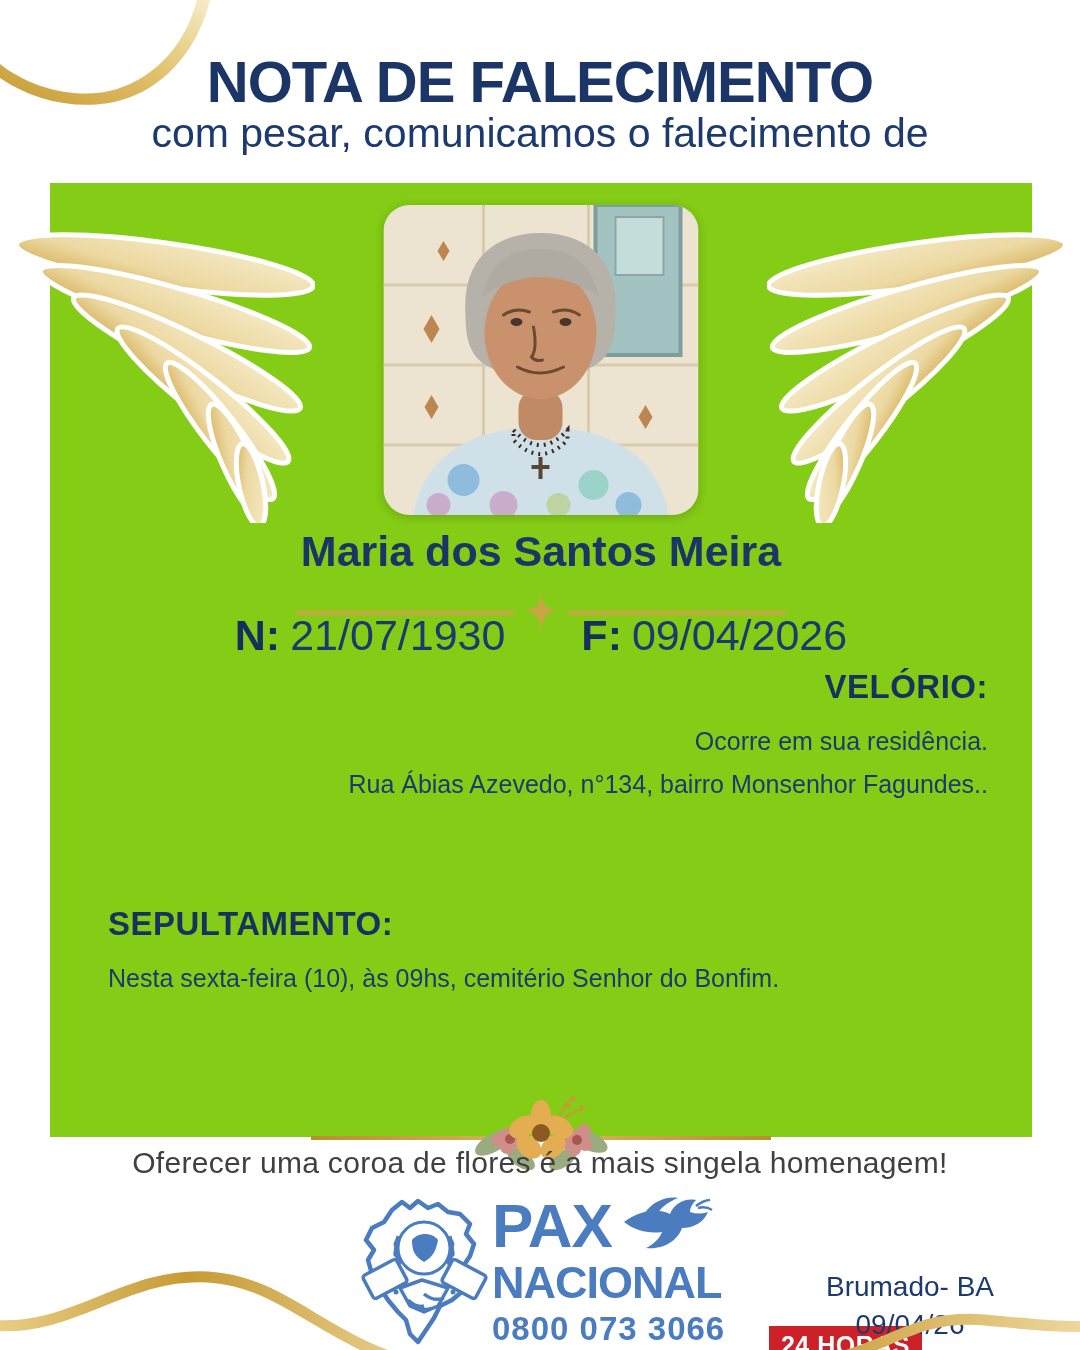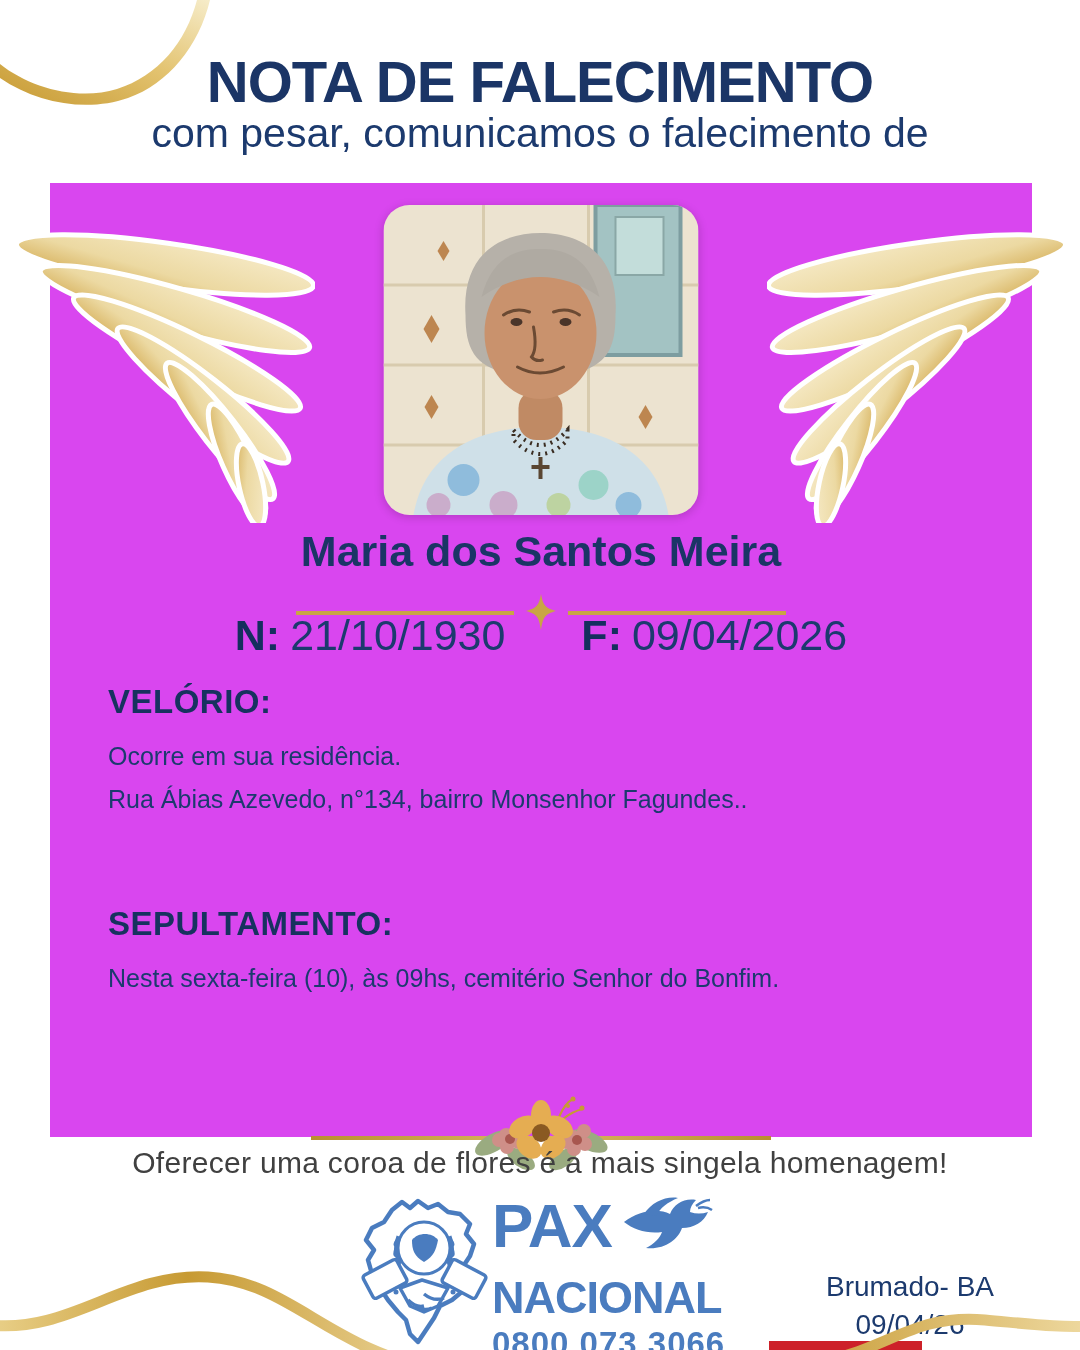--- a/index.html
+++ b/index.html
@@ -18,21 +18,21 @@
     color:#1b3566;
   }
   .subtitle{
     top:110px;left:0;width:100%;text-align:center;
     font-size:41px;font-weight:400;color:#1c3a6e;
   }
 
   
   .card{
     left:50px;top:183px;width:982px;height:954px;
-    background:#d946ef;
+    background:#84cc16;
   }
 
   
   .wing{top:30px;}
   .wing-left{left:-35px;transform:scaleX(-1);}
   .wing-right{right:-35px;}
   .photo{
     left:50%;top:22px;transform:translateX(-50%);
     width:315px;height:310px;border-radius:26px;overflow:hidden;
     box-shadow:0 2px 10px rgba(0,0,0,.18);
@@ -52,21 +52,21 @@
 
   .dates{
     top:428px;left:0;width:100%;text-align:center;
     font-size:43px;color:#1c3a6e;
   }
   .dates .date-item{margin:0 32px;white-space:nowrap;}
   .dates .lbl{font-weight:800;color:#152f5e;}
   .dates .val{font-weight:400;margin-left:10px;}
 
   .section{left:58px;width:880px;color:#1c3a6e;}
-  .section-velorio{top:500px;}
+  .section-velorio{top:485px;text-align:right;}
   .section-sepultamento{top:722px;}
   .section h3{
     margin:0 0 14px 0;font-size:33px;font-weight:800;color:#17325f;
     letter-spacing:.5px;
   }
   .section .body-line{font-size:25px;line-height:43px;font-weight:400;}
 
   
   .flower-divider{
     left:50%;bottom:-3px;transform:translateX(-50%);
@@ -83,21 +83,21 @@
   
   .logo-map{left:352px;top:1196px;}
   .brand{left:492px;top:1198px;color:#4a7cbf;}
   .brand-row{display:flex;align-items:flex-start;}
   .brand-pax{
     font-size:62px;font-weight:700;letter-spacing:-1px;line-height:56px;
   }
   .brand-dove{margin-left:2px;margin-top:-6px;}
   .brand-nacional{
     font-size:45px;font-weight:800;letter-spacing:-1px;line-height:46px;
-    margin-top:17px;
+    margin-top:2px;
   }
   .phones{margin-top:6px;position:relative;width:330px;}
   .phone-line1{font-size:33px;font-weight:600;letter-spacing:1px;line-height:34px;}
   .phone-line2{font-size:33px;font-weight:600;letter-spacing:1px;line-height:34px;}
   .badge-24h{
     position:absolute;right:-100px;top:14px;
     background:#cd2129;color:#ffffff;font-size:25px;font-weight:700;
     padding:5px 12px;letter-spacing:.5px;
   }
   .location{
@@ -218,21 +218,21 @@
   <div class="abs divider">
     <div class="bar"></div>
     <svg class="sparkle" width="34" height="40" viewBox="0 0 34 40">
       <path d="M17,1 C19,12 21,15 32,18 C21,21 19,24 17,37 C15,24 13,21 2,18 C13,15 15,12 17,1 Z" fill="#c9a544"></path>
     </svg>
     <div class="bar"></div>
   </div>
 
   <div class="abs dates">
     <span class="date-item">
-      <span class="lbl">N:</span><span class="val">21/10/1930</span>
+      <span class="lbl">N:</span><span class="val">21/07/1930</span>
     </span>
     <span class="date-item">
       <span class="lbl">F:</span><span class="val">09/04/2026</span>
     </span>
   </div>
 
   <div class="abs section section-velorio">
     <h3>VELÓRIO:</h3>
     <div class="body-line">Ocorre em sua residência.</div>
     <div class="body-line">Rua Ábias Azevedo, n°134, bairro Monsenhor Fagundes..</div>

